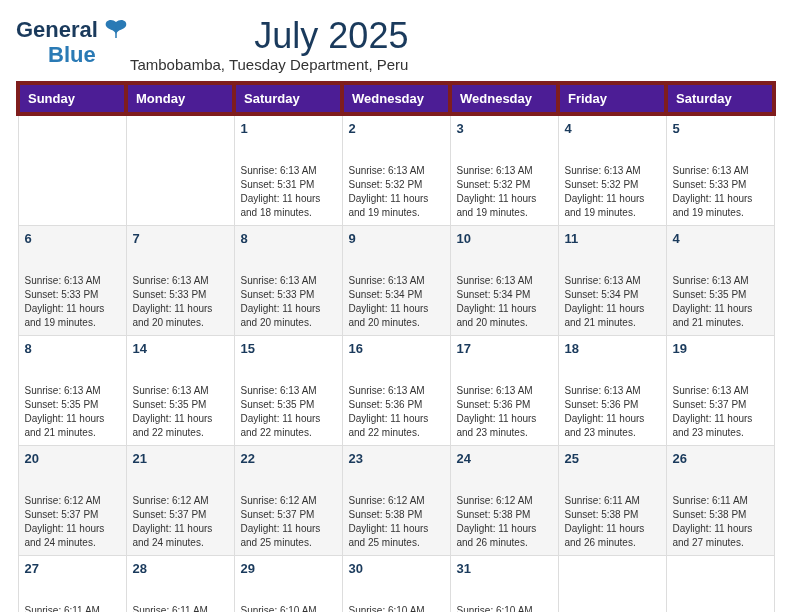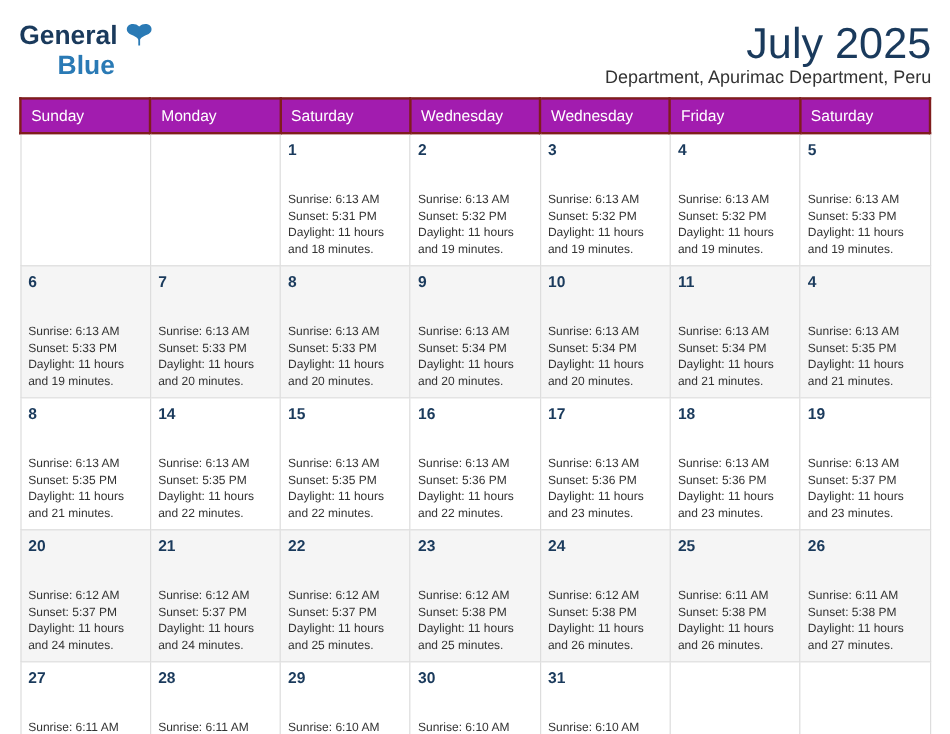--- a/index.html
+++ b/index.html
@@ -5,21 +5,21 @@
     * { box-sizing: border-box; margin: 0; padding: 0; }
     body {
       font-family: Arial, sans-serif;
       background: #fff;
       width: 792px;
       min-height: 612px;
       padding: 16px;
     }
     .header {
       display: flex;
-      justify-content: space-between;
+      justify-content: flex-start;
       align-items: flex-start;
       margin-bottom: 8px;
     }
     .logo {
       display: flex;
       flex-direction: column;
       align-items: flex-start;
     }
     .logo-text {
       font-size: 22px;
@@ -39,27 +39,27 @@
     .subtitle {
       font-size: 15px;
       color: #333;
     }
     .calendar {
       width: 100%;
       border-collapse: collapse;
       border: 1px solid #ccc;
     }
     .calendar th {
-      background-color: #a21caf;
+      background-color: #4c1d95;
       color: #fff;
       font-size: 13px;
-      font-weight: normal;
+      font-weight: bold;
       padding: 6px 8px;
       text-align: left;
-      border: 2px solid #7f1d1d;
+      border: 4px solid #7f1d1d;
     }
     .calendar td {
       width: 14.28%;
       vertical-align: top;
       padding: 5px 6px;
       border: 1px solid #ddd;
       font-size: 10.5px;
       color: #333;
       min-height: 80px;
       background: #fff;
@@ -96,21 +96,21 @@
         <svg width="28" height="28" viewBox="0 0 28 28" style="vertical-align:middle;">
           <path d="M14 6 C18 2, 26 4, 24 10 C22 14, 16 13, 14 18 C12 13, 6 14, 4 10 C2 4, 10 2, 14 6Z" fill="#2a7ab5"></path>
           <path d="M14 10 L14 22" stroke="#2a7ab5" stroke-width="1.5"></path>
         </svg>
       </span>
     </div>
     <span class="logo-text" style="color:#2a7ab5;font-size:22px;font-weight:bold;margin-left:32px;">Blue</span>
   </div>
   <div class="title-section">
     <div class="month-title">July 2025</div>
-    <div class="subtitle">Department, Apurimac Department, Peru</div>
+    <div class="subtitle">Tambobamba, Tuesday Department, Peru</div>
   </div>
 </div>
 
 <table class="calendar">
   <thead>
     <tr id="header-row">
         <th>Sunday</th>
         <th>Monday</th>
         <th>Saturday</th>
         <th>Wednesday</th>

